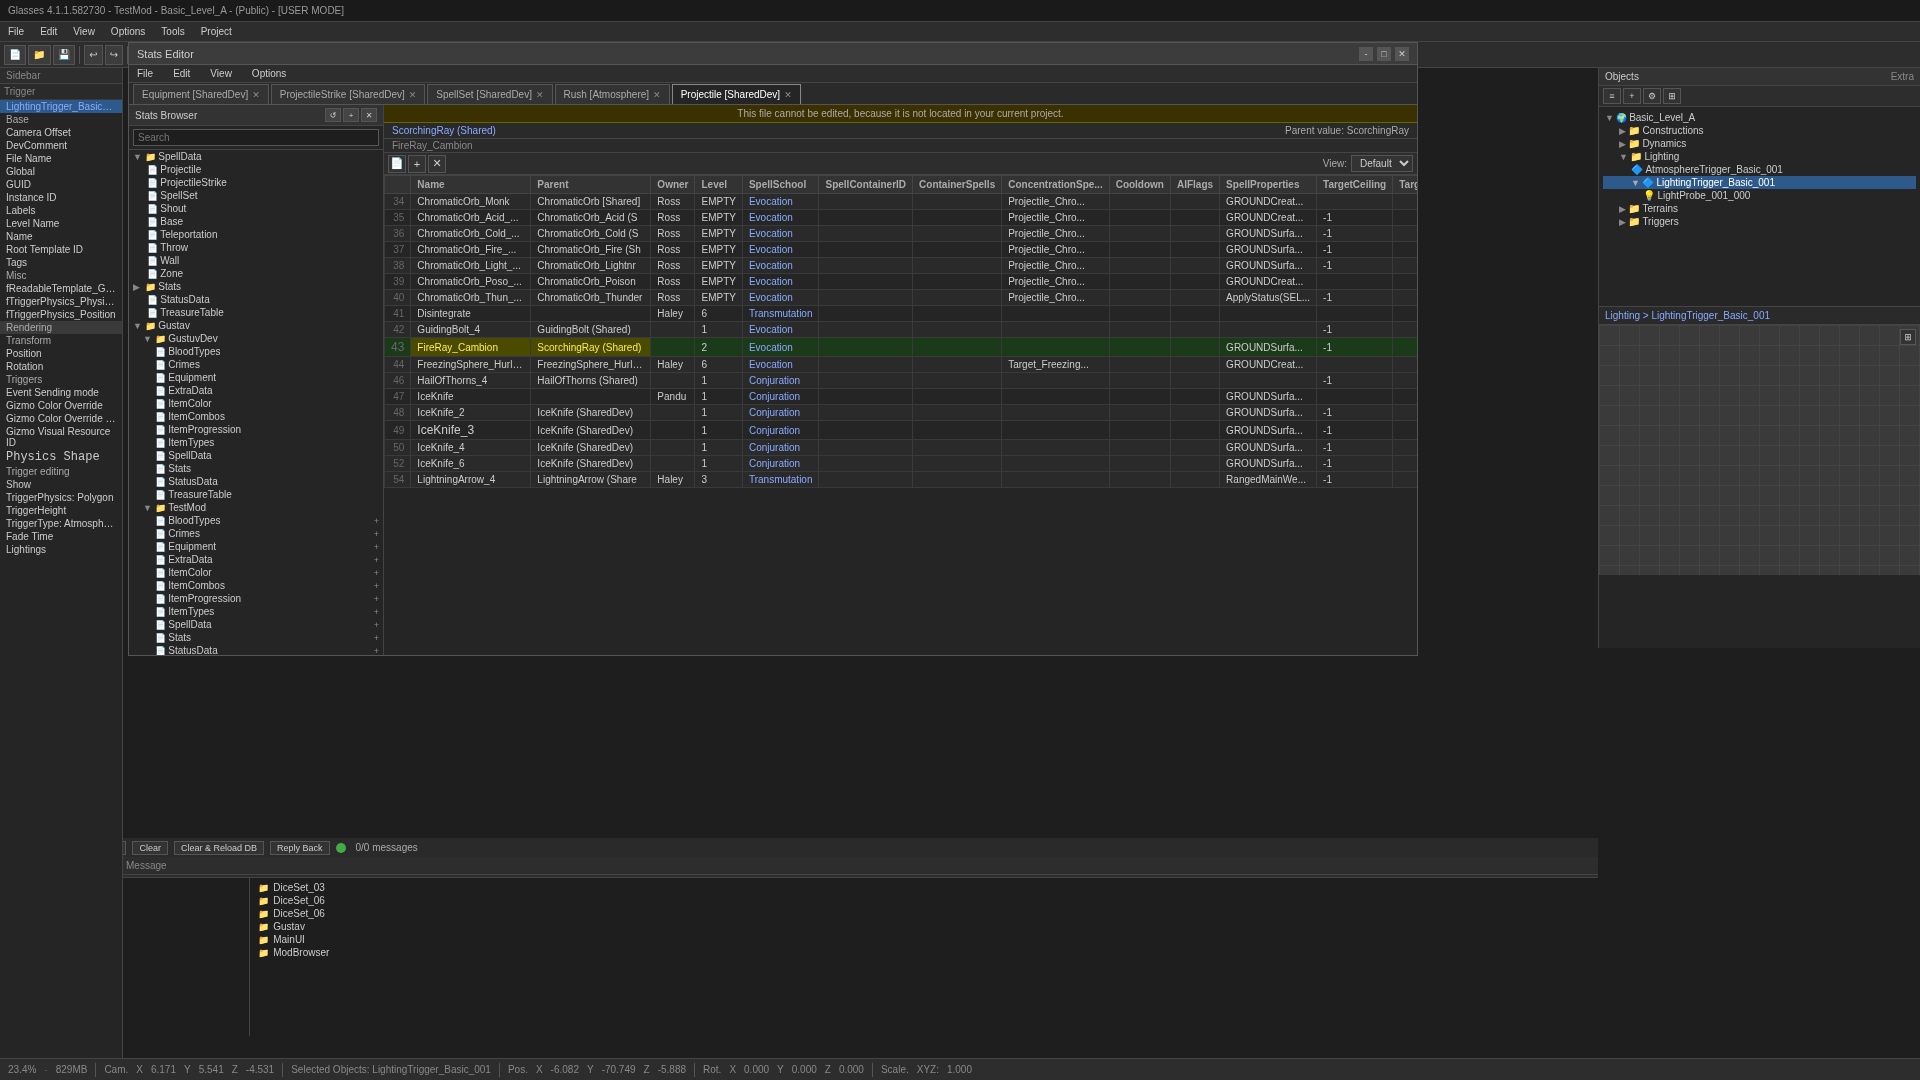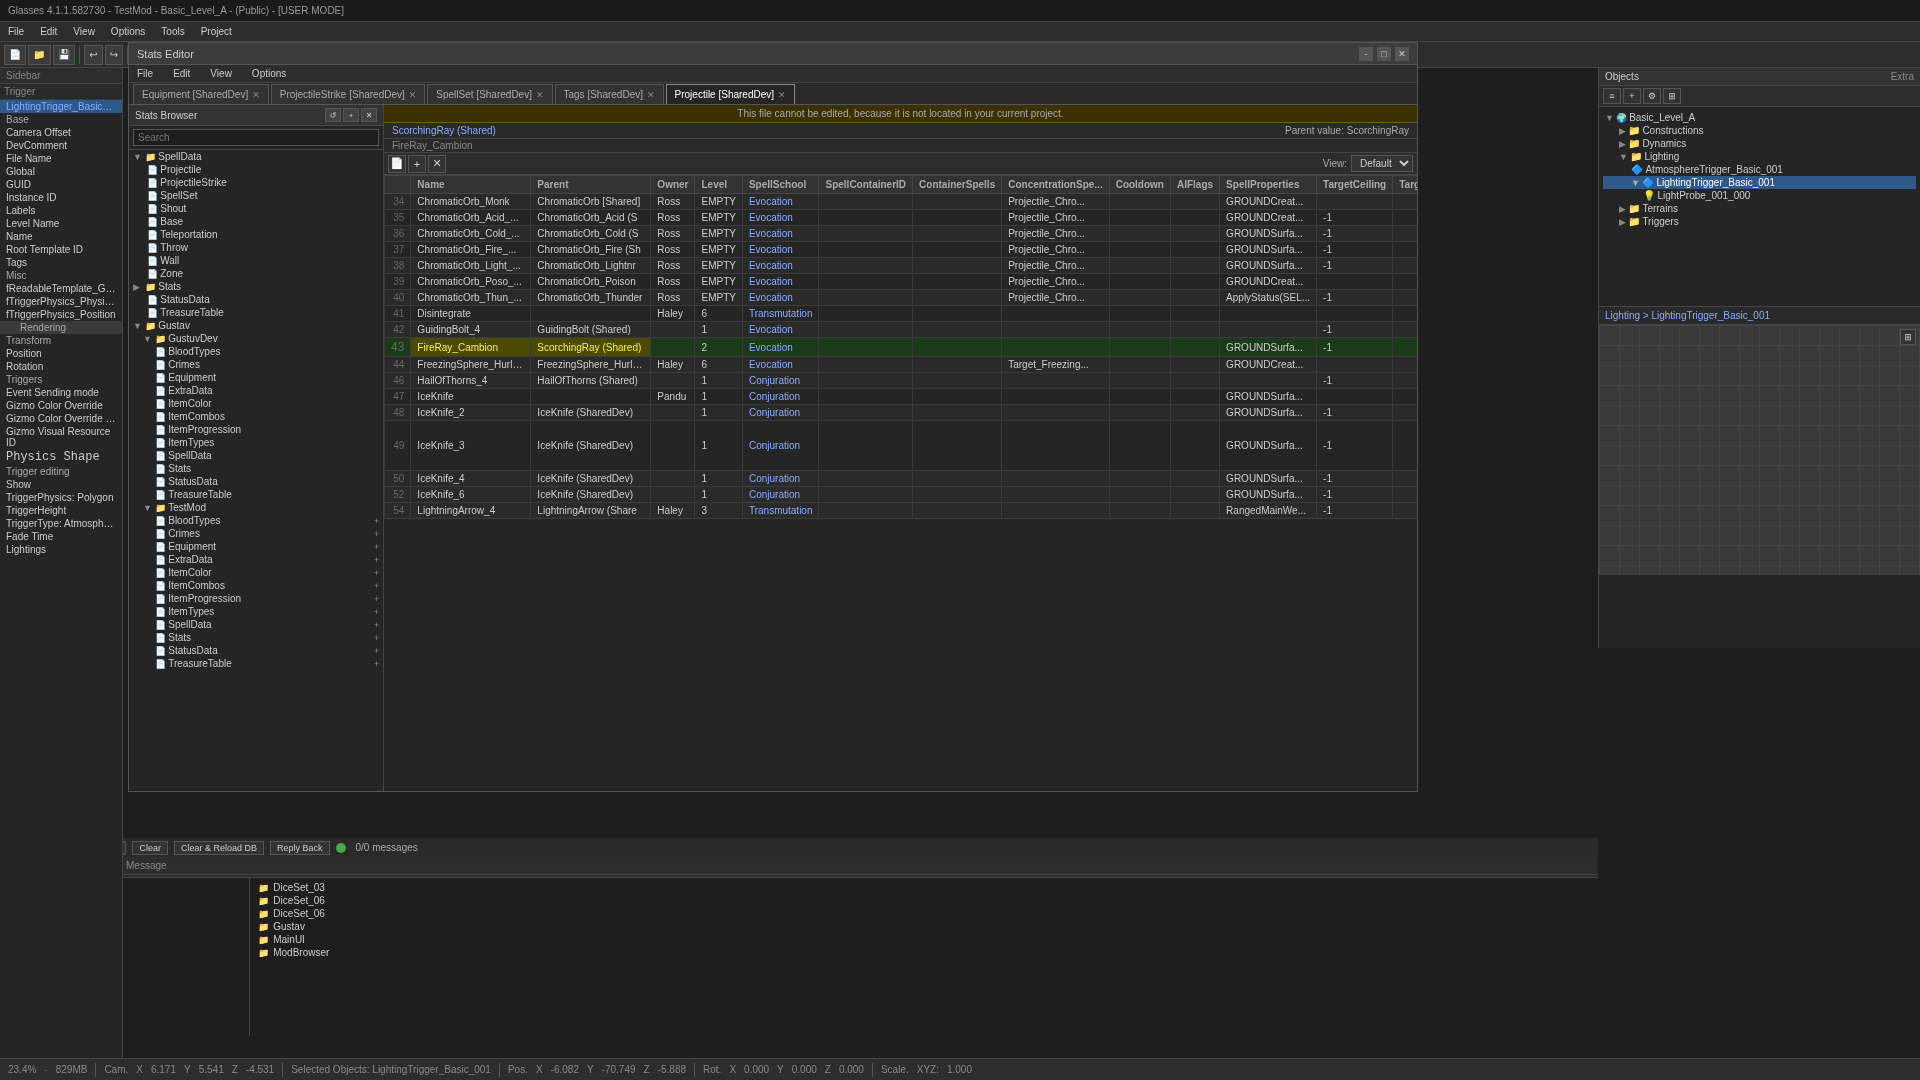--- a/index.html
+++ b/index.html
@@ -54,41 +54,41 @@
   <div style="padding:1px 6px; font-size:10px; color:#ccc; cursor:pointer;">Level Name</div>
   <div style="padding:1px 6px; font-size:10px; color:#ccc; cursor:pointer;">Name</div>
   <div style="padding:1px 6px; font-size:10px; color:#ccc; cursor:pointer;">Root Template ID</div>
   <div style="padding:1px 6px; font-size:10px; color:#ccc; cursor:pointer;">Tags</div>
 
   <div style="padding:1px 6px; font-size:10px; color:#aaa; cursor:pointer;">Misc</div>
   <div style="padding:1px 6px; font-size:10px; color:#ccc; cursor:pointer; overflow:hidden; text-overflow:ellipsis; white-space:nowrap;">fReadableTemplate_GUID</div>
   <div style="padding:1px 6px; font-size:10px; color:#ccc; cursor:pointer; overflow:hidden; text-overflow:ellipsis; white-space:nowrap;">fTriggerPhysics_PhysicsType</div>
   <div style="padding:1px 6px; font-size:10px; color:#ccc; cursor:pointer; overflow:hidden; text-overflow:ellipsis; white-space:nowrap;">fTriggerPhysics_Position</div>
 
-  <div style="padding:1px 20px; font-size:10px; color:#aaa; cursor:pointer; background:#3a3a3a;">Rendering</div>
+  <div style="padding:1px 6px; font-size:10px; color:#aaa; cursor:pointer; background:#3a3a3a;">Rendering</div>
   <div style="padding:1px 6px; font-size:10px; color:#aaa; cursor:pointer;">Transform</div>
   <div style="padding:1px 6px; font-size:10px; color:#ccc; cursor:pointer;">Position</div>
   <div style="padding:1px 6px; font-size:10px; color:#ccc; cursor:pointer;">Rotation</div>
   <div style="padding:1px 6px; font-size:10px; color:#aaa; cursor:pointer;">Triggers</div>
   <div style="padding:1px 6px; font-size:10px; color:#ccc; cursor:pointer;">Event Sending mode</div>
   <div style="padding:1px 6px; font-size:10px; color:#ccc; cursor:pointer;">Gizmo Color Override</div>
   <div style="padding:1px 6px; font-size:10px; color:#ccc; cursor:pointer; overflow:hidden; text-overflow:ellipsis; white-space:nowrap;">Gizmo Color Override Switch</div>
   <div style="padding:1px 6px; font-size:10px; color:#ccc; cursor:pointer;">Gizmo Visual Resource ID</div>
   <div style="padding:1px 6px; font-size:12px; color:#ccc; cursor:pointer;font-family:Liberation Mono, monospace;">Physics Shape</div>
 
   <div style="padding:1px 6px; font-size:10px; color:#aaa;">Trigger editing</div>
   <div style="padding:1px 6px; font-size:10px; color:#ccc; cursor:pointer;">Show</div>
   <div style="padding:1px 6px; font-size:10px; color:#ccc; cursor:pointer; overflow:hidden; text-overflow:ellipsis; white-space:nowrap;">TriggerPhysics: Polygon</div>
   <div style="padding:1px 6px; font-size:10px; color:#ccc; cursor:pointer;">TriggerHeight</div>
   <div style="padding:1px 6px; font-size:10px; color:#ccc; cursor:pointer; overflow:hidden; text-overflow:ellipsis; white-space:nowrap;">TriggerType: Atmosphere | TriggerT</div>
   <div style="padding:1px 6px; font-size:10px; color:#ccc; cursor:pointer;">Fade Time</div>
   <div style="padding:1px 6px; font-size:10px; color:#ccc; cursor:pointer;">Lightings</div>
 </div>
 
-<div style="position:absolute; top:42px; left:128px; width:1290px; height:750px; background:#252525; border:1px solid #555; z-index:10;">
+<div style="position:absolute; top:42px; left:128px; width:1290px; height:614px; background:#252525; border:1px solid #555; z-index:10;">
 
   <div style="background:#3c3c3c; height:22px; display:flex; align-items:center; padding:0 8px; border-bottom:1px solid #555; justify-content:space-between;">
     <span style="font-size:11px; color:#ccc;">Stats Editor</span>
     <div style="display:flex; gap:4px;">
       <button style="width:14px; height:14px; background:#555; border:none; color:#ccc; cursor:pointer; font-size:9px;">-</button>
       <button style="width:14px; height:14px; background:#555; border:none; color:#ccc; cursor:pointer; font-size:9px;">□</button>
       <button style="width:14px; height:14px; background:#555; border:none; color:#ccc; cursor:pointer; font-size:9px;">✕</button>
     </div>
   </div>
 
@@ -106,21 +106,21 @@
     </div>
     <div style="background:#333; border:1px solid #555; border-bottom:none; padding:2px 8px; font-size:10px; color:#aaa; cursor:pointer; margin-right:2px; height:20px; display:flex; align-items:center; gap:4px;">
       <span>ProjectileStrike [SharedDev]</span>
       <span style="color:#888; font-size:9px; cursor:pointer;">✕</span>
     </div>
     <div style="background:#333; border:1px solid #555; border-bottom:none; padding:2px 8px; font-size:10px; color:#aaa; cursor:pointer; margin-right:2px; height:20px; display:flex; align-items:center; gap:4px;">
       <span>SpellSet [SharedDev]</span>
       <span style="color:#888; font-size:9px; cursor:pointer;">✕</span>
     </div>
     <div style="background:#333; border:1px solid #555; border-bottom:none; padding:2px 8px; font-size:10px; color:#aaa; cursor:pointer; margin-right:2px; height:20px; display:flex; align-items:center; gap:4px;">
-      <span>Tags [SharedDev]</span>
+      <span>Rush [Atmosphere]</span>
       <span style="color:#888; font-size:9px; cursor:pointer;">✕</span>
     </div>
     <div style="background:#252525; border:1px solid #888; border-bottom:none; padding:2px 8px; font-size:10px; color:#fff; cursor:pointer; margin-right:2px; height:20px; display:flex; align-items:center; gap:4px;">
       <span>Projectile [SharedDev]</span>
       <span style="color:#888; font-size:9px; cursor:pointer;">✕</span>
     </div>
   </div>
 
   <div style="display:flex; height:calc(100% - 62px);">
 
@@ -593,21 +593,21 @@
                 <td style="padding: 2px 6px; border: 1px solid rgb(58, 58, 58); white-space: nowrap; overflow: hidden; max-width: 120px; text-overflow: ellipsis; font-size: 10px;"></td>
                 <td style="padding: 2px 6px; border: 1px solid rgb(58, 58, 58); white-space: nowrap; overflow: hidden; max-width: 120px; text-overflow: ellipsis; font-size: 10px;"></td>
                 <td style="padding: 2px 6px; border: 1px solid rgb(58, 58, 58); white-space: nowrap; overflow: hidden; max-width: 120px; text-overflow: ellipsis; font-size: 10px;"></td>
                 <td style="padding: 2px 6px; border: 1px solid rgb(58, 58, 58); white-space: nowrap; overflow: hidden; max-width: 120px; text-overflow: ellipsis; font-size: 10px;"></td>
                 <td style="padding: 2px 6px; border: 1px solid rgb(58, 58, 58); white-space: nowrap; overflow: hidden; max-width: 120px; text-overflow: ellipsis; font-size: 10px;">GROUNDSurfa...</td>
                 <td style="padding: 2px 6px; border: 1px solid rgb(58, 58, 58); white-space: nowrap; overflow: hidden; max-width: 120px; text-overflow: ellipsis; font-size: 10px;">-1</td>
                 <td style="padding: 2px 6px; border: 1px solid rgb(58, 58, 58); white-space: nowrap; overflow: hidden; max-width: 120px; text-overflow: ellipsis; font-size: 10px;"></td>
               </tr>
               <tr style="background: rgb(37, 37, 37); cursor: pointer;">
                 <td style="padding: 2px 6px; border: 1px solid rgb(58, 58, 58); white-space: nowrap; overflow: hidden; max-width: 120px; text-overflow: ellipsis; font-size: 10px; color: rgb(102, 102, 102); width: 30px; text-align: right;">49</td>
-                <td style="padding: 19px 6px; border: 1px solid rgb(58, 58, 58); white-space: nowrap; overflow: hidden; max-width: 120px; text-overflow: ellipsis; font-size: 10px;">IceKnife_3</td>
+                <td style="padding: 2px 6px; border: 1px solid rgb(58, 58, 58); white-space: nowrap; overflow: hidden; max-width: 120px; text-overflow: ellipsis; font-size: 12px;">IceKnife_3</td>
                 <td style="padding: 2px 6px; border: 1px solid rgb(58, 58, 58); white-space: nowrap; overflow: hidden; max-width: 120px; text-overflow: ellipsis; font-size: 10px;">IceKnife (SharedDev)</td>
                 <td style="padding: 2px 6px; border: 1px solid rgb(58, 58, 58); white-space: nowrap; overflow: hidden; max-width: 120px; text-overflow: ellipsis; font-size: 10px;"></td>
                 <td style="padding: 2px 6px; border: 1px solid rgb(58, 58, 58); white-space: nowrap; overflow: hidden; max-width: 120px; text-overflow: ellipsis; font-size: 10px;">1</td>
                 <td style="padding: 2px 6px; border: 1px solid rgb(58, 58, 58); white-space: nowrap; overflow: hidden; max-width: 120px; text-overflow: ellipsis; font-size: 10px; color: rgb(136, 170, 255);">Conjuration</td>
                 <td style="padding: 2px 6px; border: 1px solid rgb(58, 58, 58); white-space: nowrap; overflow: hidden; max-width: 120px; text-overflow: ellipsis; font-size: 10px;"></td>
                 <td style="padding: 2px 6px; border: 1px solid rgb(58, 58, 58); white-space: nowrap; overflow: hidden; max-width: 120px; text-overflow: ellipsis; font-size: 10px;"></td>
                 <td style="padding: 2px 6px; border: 1px solid rgb(58, 58, 58); white-space: nowrap; overflow: hidden; max-width: 120px; text-overflow: ellipsis; font-size: 10px;"></td>
                 <td style="padding: 2px 6px; border: 1px solid rgb(58, 58, 58); white-space: nowrap; overflow: hidden; max-width: 120px; text-overflow: ellipsis; font-size: 10px;"></td>
                 <td style="padding: 2px 6px; border: 1px solid rgb(58, 58, 58); white-space: nowrap; overflow: hidden; max-width: 120px; text-overflow: ellipsis; font-size: 10px;"></td>
                 <td style="padding: 2px 6px; border: 1px solid rgb(58, 58, 58); white-space: nowrap; overflow: hidden; max-width: 120px; text-overflow: ellipsis; font-size: 10px;">GROUNDSurfa...</td>

